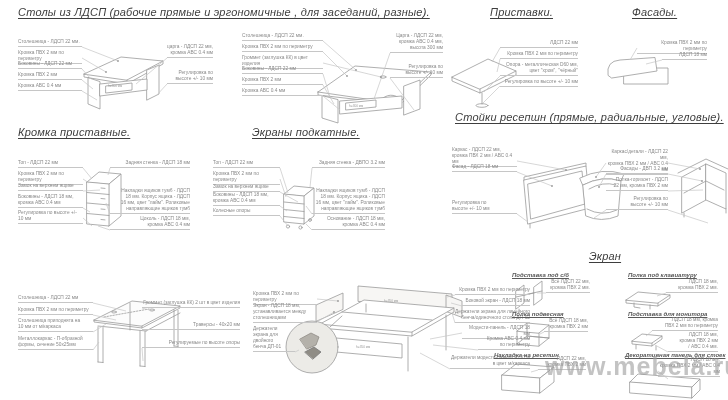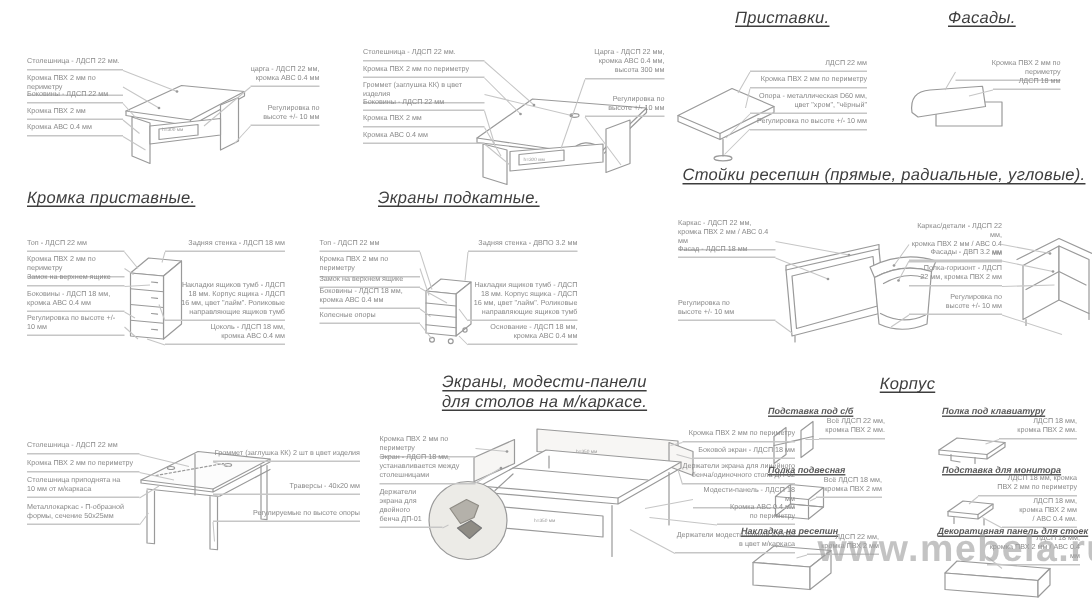--- a/index.html
+++ b/index.html
@@ -191,28 +191,27 @@
       <circle cx="596" cy="177" r="0.9"></circle>
           <circle cx="700" cy="169" r="0.9"></circle>
       <circle cx="599" cy="187" r="0.9"></circle>
           <circle cx="702" cy="181" r="0.9"></circle>
       <circle cx="338" cy="301" r="0.9"></circle>
           <circle cx="334" cy="312" r="0.9"></circle>
     </g>
   </g>
 </svg>
 
+<div class="hd" style="left:18px;top:6px">Столы из ЛДСП (рабочие прямые и эргономичные , для заседаний, разные).</div>
 <div class="hd" style="left:490px;top:6px">Приставки.</div>
 <div class="hd" style="left:632px;top:6px">Фасады.</div>
 <div class="hd" style="left:18px;top:126px">Кромка приставные.</div>
 <div class="hd" style="left:252px;top:126px">Экраны подкатные.</div>
 <div class="hd" style="left:455px;top:111px">Стойки ресепшн (прямые, радиальные, угловые).</div>
-<div class="hd c" style="left:288px;top:249px;width:150px">Экраны, модести-панели
-для столов на м/каркасе.</div>
-<div class="hd c" style="left:555px;top:250px;width:100px">Корпус</div>
+<div class="hd c" style="left:555px;top:250px;width:100px">Экран</div>
 
 <div class="lbl" style="left:18px;top:39px;width:64px">Столешница - ЛДСП 22 мм.</div>
 <div class="lbl" style="left:18px;top:50px;width:64px">Кромка ПВХ 2 мм по периметру</div>
 <div class="lbl" style="left:18px;top:61px;width:64px">Боковины - ЛДСП 22 мм</div>
 <div class="lbl" style="left:18px;top:72px;width:64px">Кромка ПВХ 2 мм</div>
 <div class="lbl" style="left:18px;top:83px;width:64px">Кромка АВС 0.4 мм</div>
 <div class="lbl r" style="left:167px;top:44px;width:46px">царга - ЛДСП 22 мм,
 кромка АВС 0.4 мм</div>
 <div class="lbl r" style="left:167px;top:70px;width:46px">Регулировка по
 высоте +/- 10 мм</div>

